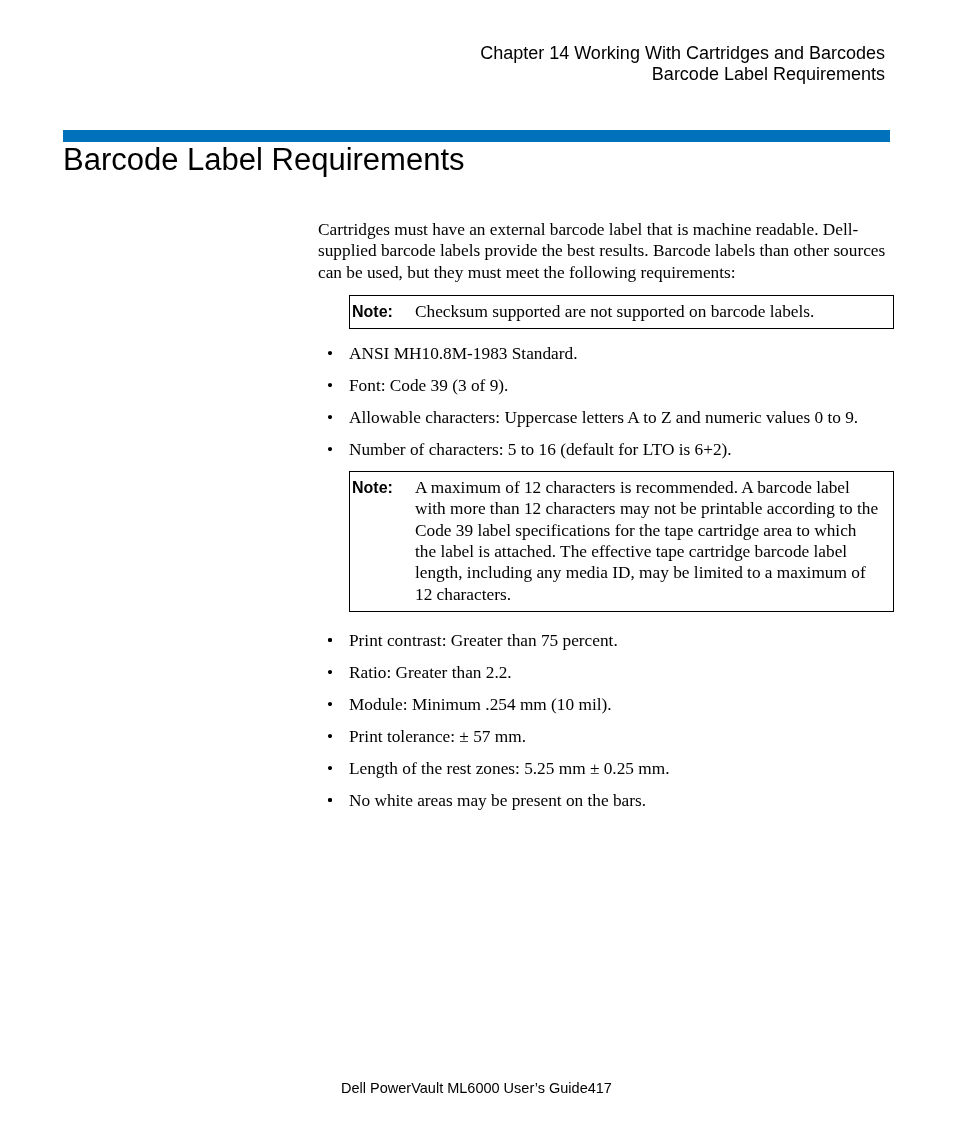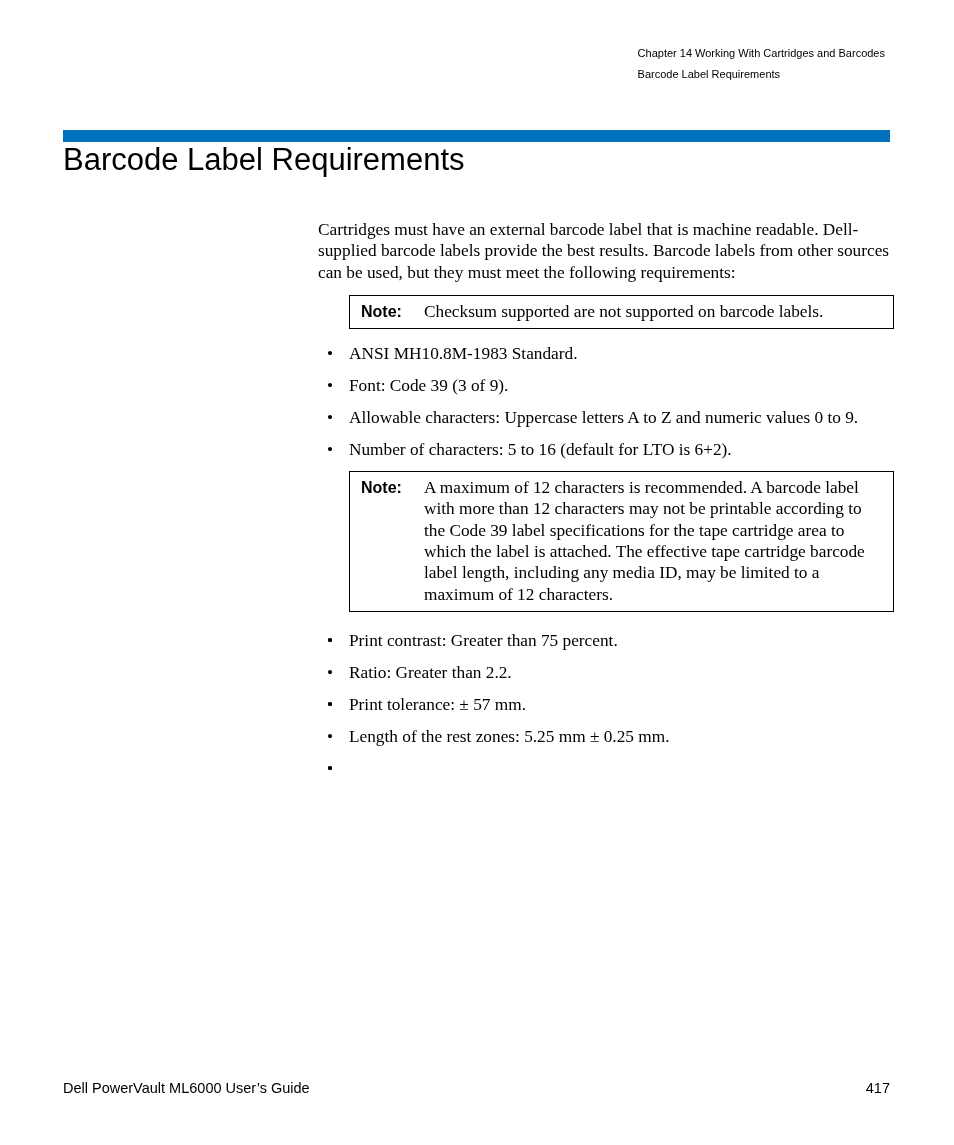--- a/index.html
+++ b/index.html
@@ -1,50 +1,50 @@
 <!DOCTYPE html>
 <html><head>
   <meta charset="utf-8">
   <style>
     html, body { margin: 0; padding: 0; background: #ffffff; }
     body { width: 954px; height: 1145px; position: relative; overflow: hidden; color: #000; }
     .sans { font-family: "Liberation Sans", sans-serif; }
     .serif { font-family: "Liberation Serif", serif; }
 
-    .running-head { position: absolute; right: 69px; top: 43px; text-align: left; font-size: 11px; line-height: 21px; }
+    .running-head { position: absolute; right: 69px; top: 43px; text-align: right; font-size: 18px; line-height: 21px; }
     .rule { position: absolute; left: 63px; top: 130px; width: 827px; height: 12px; }
     .page-title { position: absolute; left: 63px; top: 141px; margin: 0; font-size: 31px; font-weight: normal; line-height: 38px; }
 
     .body { position: absolute; left: 318px; top: 219px; width: 576px; font-size: 17.3px; line-height: 21.3px; }
     .intro { margin: 0 0 12px 0; }
 
-    .note { border: 1px solid #000; margin-left: 31px; padding: 5px 12px 6px 11px; display: flex; }
+    .note { border: 1px solid #000; margin-left: 31px; padding: 5px 12px 6px 2px; display: flex; }
     .note-label { font-weight: bold; font-size: 16px; width: 63px; flex: none; line-height: 21.3px; }
     .note-text { flex: 1; }
 
     ul.bullets { list-style: none; margin: 0; padding: 0; }
     ul.bullets li { position: relative; padding-left: 31px; margin-bottom: 10.7px; }
     ul.bullets li .dot { position: absolute; left: 9px; top: 0; }
 
-    .footer { position: absolute; left: 63px; right: 64px; top: 1080px; font-size: 14.5px; display: flex; justify-content: space-between; }
+    .footer { position: absolute; left: 63px; right: 64px; top: 1080px; font-size: 14.5px; display: flex; justify-content: center; }
   </style>
 </head>
 <body>
 
 <div class="running-head sans">
   <div>Chapter 14  Working With Cartridges and Barcodes</div>
   <div>Barcode Label Requirements</div>
 </div>
 
 <div class="rule" id="accent-rule" style="background: rgb(0, 114, 188);"></div>
 
 <h1 class="page-title sans">Barcode Label Requirements</h1>
 
 <div class="body serif">
-  <p class="intro">Cartridges must have an external barcode label that is machine readable. Dell-supplied barcode labels provide the best results. Barcode labels from other sources can be used, but they must meet the following requirements:</p>
+  <p class="intro">Cartridges must have an external barcode label that is machine readable. Dell-supplied barcode labels provide the best results. Barcode labels than other sources can be used, but they must meet the following requirements:</p>
 
   <div class="note" style="margin-bottom:14px;">
     <span class="note-label sans">Note:</span>
     <span class="note-text">Checksum supported are not supported on barcode labels.</span>
   </div>
 
   <ul class="bullets">
     <li><span class="dot">•</span><span>ANSI MH10.8M-1983 Standard.</span></li>
     <li><span class="dot">•</span><span>Font: Code 39 (3 of 9).</span></li>
     <li><span class="dot">•</span><span>Allowable characters: Uppercase letters A to Z and numeric values 0 to 9.</span></li>
@@ -53,24 +53,24 @@
 
   <div class="note" style="margin-top:2px; margin-bottom:18px;">
     <span class="note-label sans">Note:</span>
     <span class="note-text">A maximum of 12 characters is recommended. A barcode label with more than 12 characters may not be printable according to the Code 39 label specifications for the tape cartridge area to which the label is attached. The effective tape cartridge barcode label length, including any media ID, may be limited to a maximum of 12 characters.</span>
   </div>
 
   <ul class="bullets">
     <li><span class="dot">•</span></li>
     <li><span class="dot">•</span><span>Print contrast: Greater than 75 percent.</span></li>
     <li><span class="dot">•</span><span>Ratio: Greater than 2.2.</span></li>
-    <li><span class="dot">•</span></li>
+    <li><span class="dot">•</span><span>Module: Minimum .254 mm (10 mil).</span></li>
     <li><span class="dot">•</span><span>Print tolerance: ± 57 mm.</span></li>
     <li><span class="dot">•</span><span>Length of the rest zones: 5.25 mm ± 0.25 mm.</span></li>
     <li><span class="dot">•</span></li>
-    <li><span class="dot">•</span></li>
+    <li><span class="dot">•</span><span>No white areas may be present on the bars.</span></li>
   </ul>
 </div>
 
 <div class="footer sans">
   <span>Dell PowerVault ML6000 User’s Guide</span>
   <span>417</span>
 </div>
 
 </body></html>

